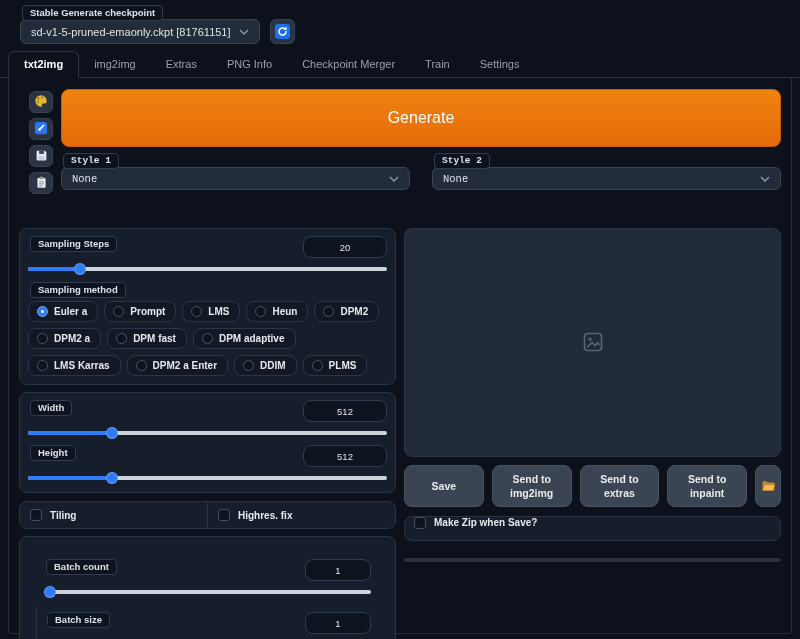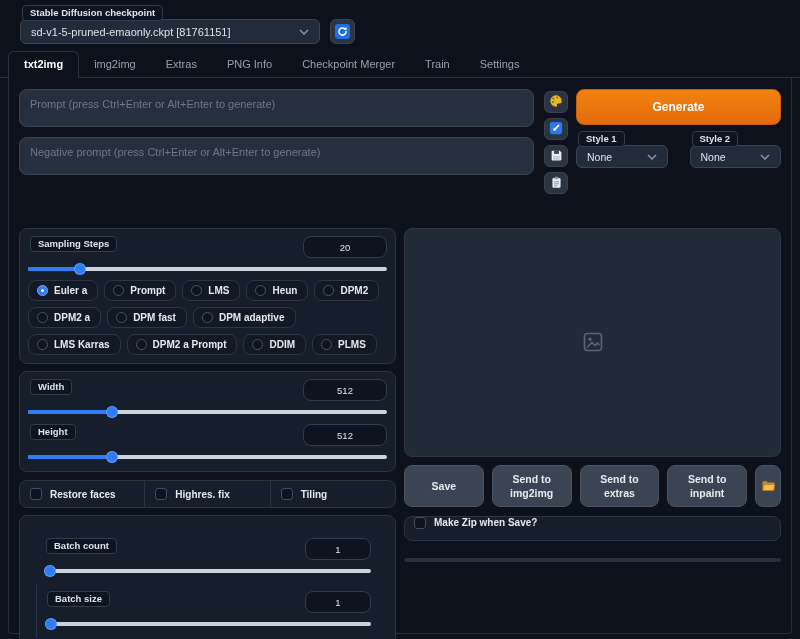--- a/index.html
+++ b/index.html
@@ -36,21 +36,21 @@
     border-radius:6px;
     height:25px;
     display:flex;
     align-items:center;
     justify-content:space-between;
     padding:0 10px;
     color:#dfe4ea;
     font-size:11px;
   }
   .select .chev { flex:0 0 auto; margin-left:8px; }
-  .ckpt-select { width:300px; }
+  .ckpt-select { width:240px; }
   .icon-btn {
     width:25px; height:25px;
     background:#2b3442;
     border:1px solid #39434f;
     border-radius:6px;
     display:flex; align-items:center; justify-content:center;
     cursor:pointer;
   }
   .refresh-inner {
     width:15px; height:15px; border-radius:3px;
@@ -108,31 +108,31 @@
   .tool-btn {
     width:24px; height:22px;
     background:#2b3442;
     border:1px solid #39434f;
     border-radius:6px;
     display:flex; align-items:center; justify-content:center;
     cursor:pointer;
   }
   .gen-col { flex:1; }
   .generate-btn {
-    width:100%; height:36px;
+    width:100%; height:58px;
     border:1px solid #c95e08;
     border-radius:8px;
     background:linear-gradient(180deg,#f0830f 0%,#e56a0b 100%);
     color:#ffffff;
-    font-weight:700;
-    font-size:12px;
-    display:flex; align-items:center; justify-content:center;
-    cursor:pointer;
-  }
-  .styles-row { display:flex; gap:22px; margin-top:6px; }
+    font-weight:400;
+    font-size:16px;
+    display:flex; align-items:center; justify-content:center;
+    cursor:pointer;
+  }
+  .styles-row { display:flex; gap:22px; margin-top:6px;font-family:Liberation Mono, monospace; }
   .style-group { flex:1; }
   .style-select { height:23px; font-size:10.5px; margin-top:0px; }
 
   
   .main-row { display:flex; gap:8px; margin-top:34px; }
   .left-col { width:377px; display:flex; flex-direction:column; }
   .right-col { flex:1; display:flex; flex-direction:column; }
 
   .group {
     background:#161e2b;
@@ -237,21 +237,21 @@
     padding:0 9px;
   }
   .chev svg { display:block; }
 </style>
 </head>
 <body>
 
 <div class="page">
 
   <div class="header">
-    <span class="chip">Stable Diffusion checkpoint</span>
+    <span class="chip">Stable Generate checkpoint</span>
     <div class="header-row">
       <div class="select ckpt-select">
         <span>sd-v1-5-pruned-emaonly.ckpt [81761151]</span>
         <span class="chev">
           <svg width="10" height="6" viewBox="0 0 10 6">
               <polyline points="1,1 5,5 9,1" fill="none" stroke="#8b95a3" stroke-width="1.5"></polyline>
             </svg>
         </span>
       </div>
       <div class="icon-btn">
@@ -271,24 +271,20 @@
       <div class="tab">Extras</div>
       <div class="tab">PNG Info</div>
       <div class="tab">Checkpoint Merger</div>
       <div class="tab">Train</div>
       <div class="tab">Settings</div>
     </div>
 
   <div class="content">
 
     <div class="top-row">
-      <div class="prompts">
-        <div class="textarea">Prompt (press Ctrl+Enter or Alt+Enter to generate)</div>
-        <div class="textarea">Negative prompt (press Ctrl+Enter or Alt+Enter to generate)</div>
-      </div>
 
       <div class="tools">
         <div class="tool-btn">
           <span>
             <svg width="14" height="14" viewBox="0 0 16 16">
               <path d="M8 1.5a6.5 6.5 0 1 0 0 13c1.2 0 1.6-.8 1.2-1.6-.5-1 .1-2 1.3-2h1.6c1.5 0 2.4-1 2.4-2.6C14.5 4.2 11.6 1.5 8 1.5z" fill="#e8b820"></path>
               <circle cx="5" cy="5" r="1.2" fill="#d04545"></circle>
               <circle cx="9.5" cy="4" r="1.2" fill="#2f7cf6"></circle>
               <circle cx="4.5" cy="9" r="1.2" fill="#2aa35a"></circle>
             </svg>
@@ -355,20 +351,23 @@
         <div class="group">
           <div class="row-between">
             <span class="chip">Sampling Steps</span>
             <span class="numbox">20</span>
           </div>
           <div class="slider">
             <div class="track"></div>
               <div class="fill" style="width: calc(13.3% + 5.404px);"></div>
               <div class="thumb" style="left: calc(13.3% - 1.596px);"></div>
           </div>
+          <div style="margin-top:7px;">
+            <span class="chip">Sampling method</span>
+          </div>
           <div class="methods" id="methods">
               <div class="pill">
                 <span class="radio sel">
                   <span class="dot"></span>
                 </span>
                 <span class="label">Euler a</span>
               </div>
               <div class="pill">
                 <span class="radio">
                   <span class="dot"></span>
@@ -414,21 +413,21 @@
               <div class="pill">
                 <span class="radio">
                   <span class="dot"></span>
                 </span>
                 <span class="label">LMS Karras</span>
               </div>
               <div class="pill">
                 <span class="radio">
                   <span class="dot"></span>
                 </span>
-                <span class="label">DPM2 a Prompt</span>
+                <span class="label">DPM2 a Enter</span>
               </div>
               <div class="pill">
                 <span class="radio">
                   <span class="dot"></span>
                 </span>
                 <span class="label">DDIM</span>
               </div>
               <div class="pill">
                 <span class="radio">
                   <span class="dot"></span>
@@ -455,29 +454,25 @@
           <div class="slider">
             <div class="track"></div>
               <div class="fill" style="width: calc(22.6% + 4.288px);"></div>
               <div class="thumb" style="left: calc(22.6% - 2.712px);"></div>
           </div>
         </div>
 
         <div class="group toggle-row" id="toggles">
             <div class="toggle-cell">
               <span class="checkbox"></span>
-              <span class="check-label">Restore faces</span>
+              <span class="check-label">Tiling</span>
             </div>
             <div class="toggle-cell">
               <span class="checkbox"></span>
               <span class="check-label">Highres. fix</span>
-            </div>
-            <div class="toggle-cell">
-              <span class="checkbox"></span>
-              <span class="check-label">Tiling</span>
             </div>
           </div>
 
         <div class="group batch-row">
           <div class="batch-cell">
             <div class="row-between">
               <span class="chip">Batch count</span>
               <span class="numbox small">1</span>
             </div>
             <div class="slider">

